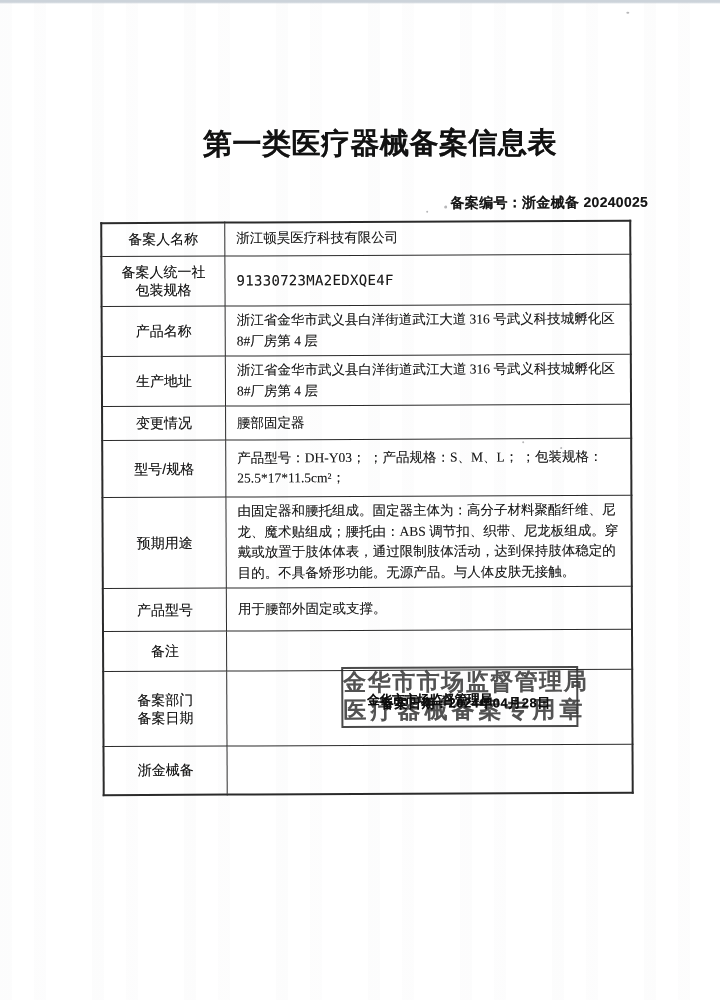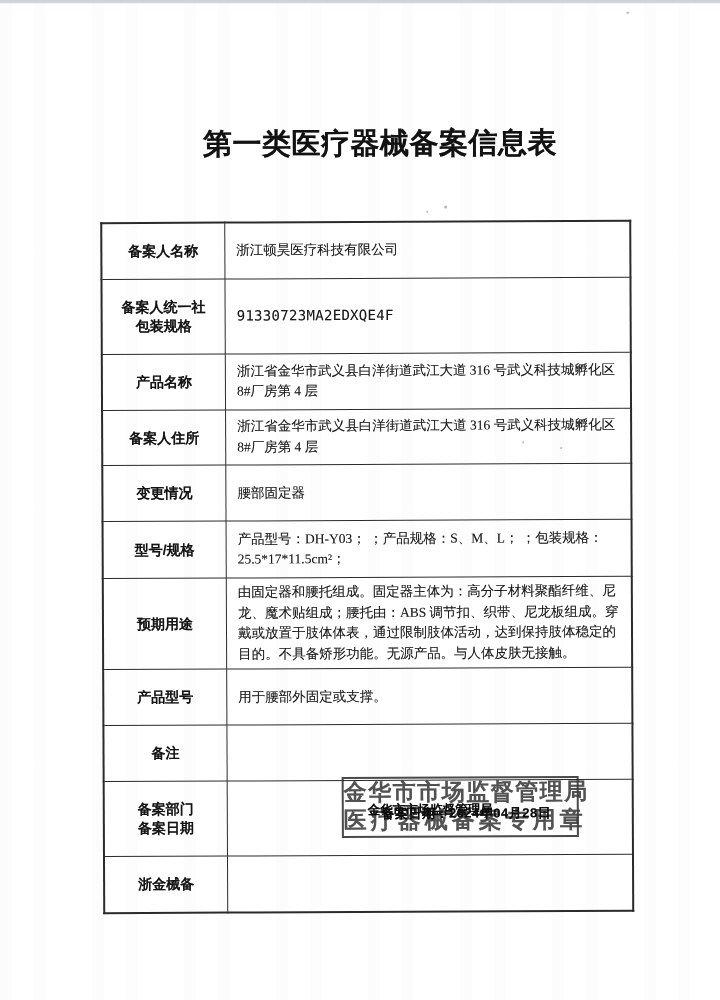--- a/index.html
+++ b/index.html
@@ -50,25 +50,25 @@
     table-layout:fixed;
   }
   table.reg-table,
   table.reg-table td{
     border:1.5px solid var(--border,#2b2b2b);
   }
   table.reg-table{border-width:2px;}
   td.cell-label{
     width:114px;
     text-align:center;vertical-align:middle;
-    font-weight:bold;font-size:14px;
+    font-weight:normal;font-size:14px;
     white-space:pre-line;line-height:1.35;
     color:#141414;
     text-shadow:0 0 0.4px rgba(0,0,0,0.4);
-    padding:18px 4px;
+    padding:6px 4px;
   }
   td.cell-value{
     vertical-align:middle;
     font-family:"Liberation Serif","DejaVu Serif",serif;
     font-size:13.5px;line-height:1.52;
     color:#1a1a1a;
     padding:4px 10px 4px 11px;
     text-shadow:0 0 0.4px rgba(0,0,0,0.35);
   }
   tr.row-credit td.cell-value{
@@ -110,38 +110,39 @@
 </head>
 <body style="--border: #2b2b2b; --text: #1b1b1b; --seal: rgba(58,58,58,0.75); --top-edge: #ccd3da;">
 
 <div class="scan-bg"></div>
 <div class="top-edge"></div>
 
 <div class="doc">
 
   <div class="doc-title">第一类医疗器械备案信息表</div>
 
+  <div class="reg-line">备案编号：浙金械备 20240025</div>
 
   <table class="reg-table">
     <tbody>
       <tr class="h33">
         <td class="cell-label">备案人名称</td>
         <td class="cell-value">浙江顿昊医疗科技有限公司</td>
       </tr>
       <tr class="h47 row-credit">
         <td class="cell-label">备案人统一社
 包装规格</td>
         <td class="cell-value">91330723MA2EDXQE4F</td>
       </tr>
       <tr class="h47">
         <td class="cell-label">产品名称</td>
         <td class="cell-value">浙江省金华市武义县白洋街道武江大道 316 号武义科技城孵化区 8#厂房第 4 层</td>
       </tr>
       <tr class="h47">
-        <td class="cell-label">备案人住所</td>
+        <td class="cell-label">生产地址</td>
         <td class="cell-value">浙江省金华市武义县白洋街道武江大道 316 号武义科技城孵化区 8#厂房第 4 层</td>
       </tr>
       <tr class="h34">
         <td class="cell-label">变更情况</td>
         <td class="cell-value">腰部固定器</td>
       </tr>
       <tr class="h57">
         <td class="cell-label">型号/规格</td>
         <td class="cell-value">产品型号：DH-Y03；  ；产品规格：S、M、L；  ；包装规格：25.5*17*11.5cm²；</td>
       </tr>

